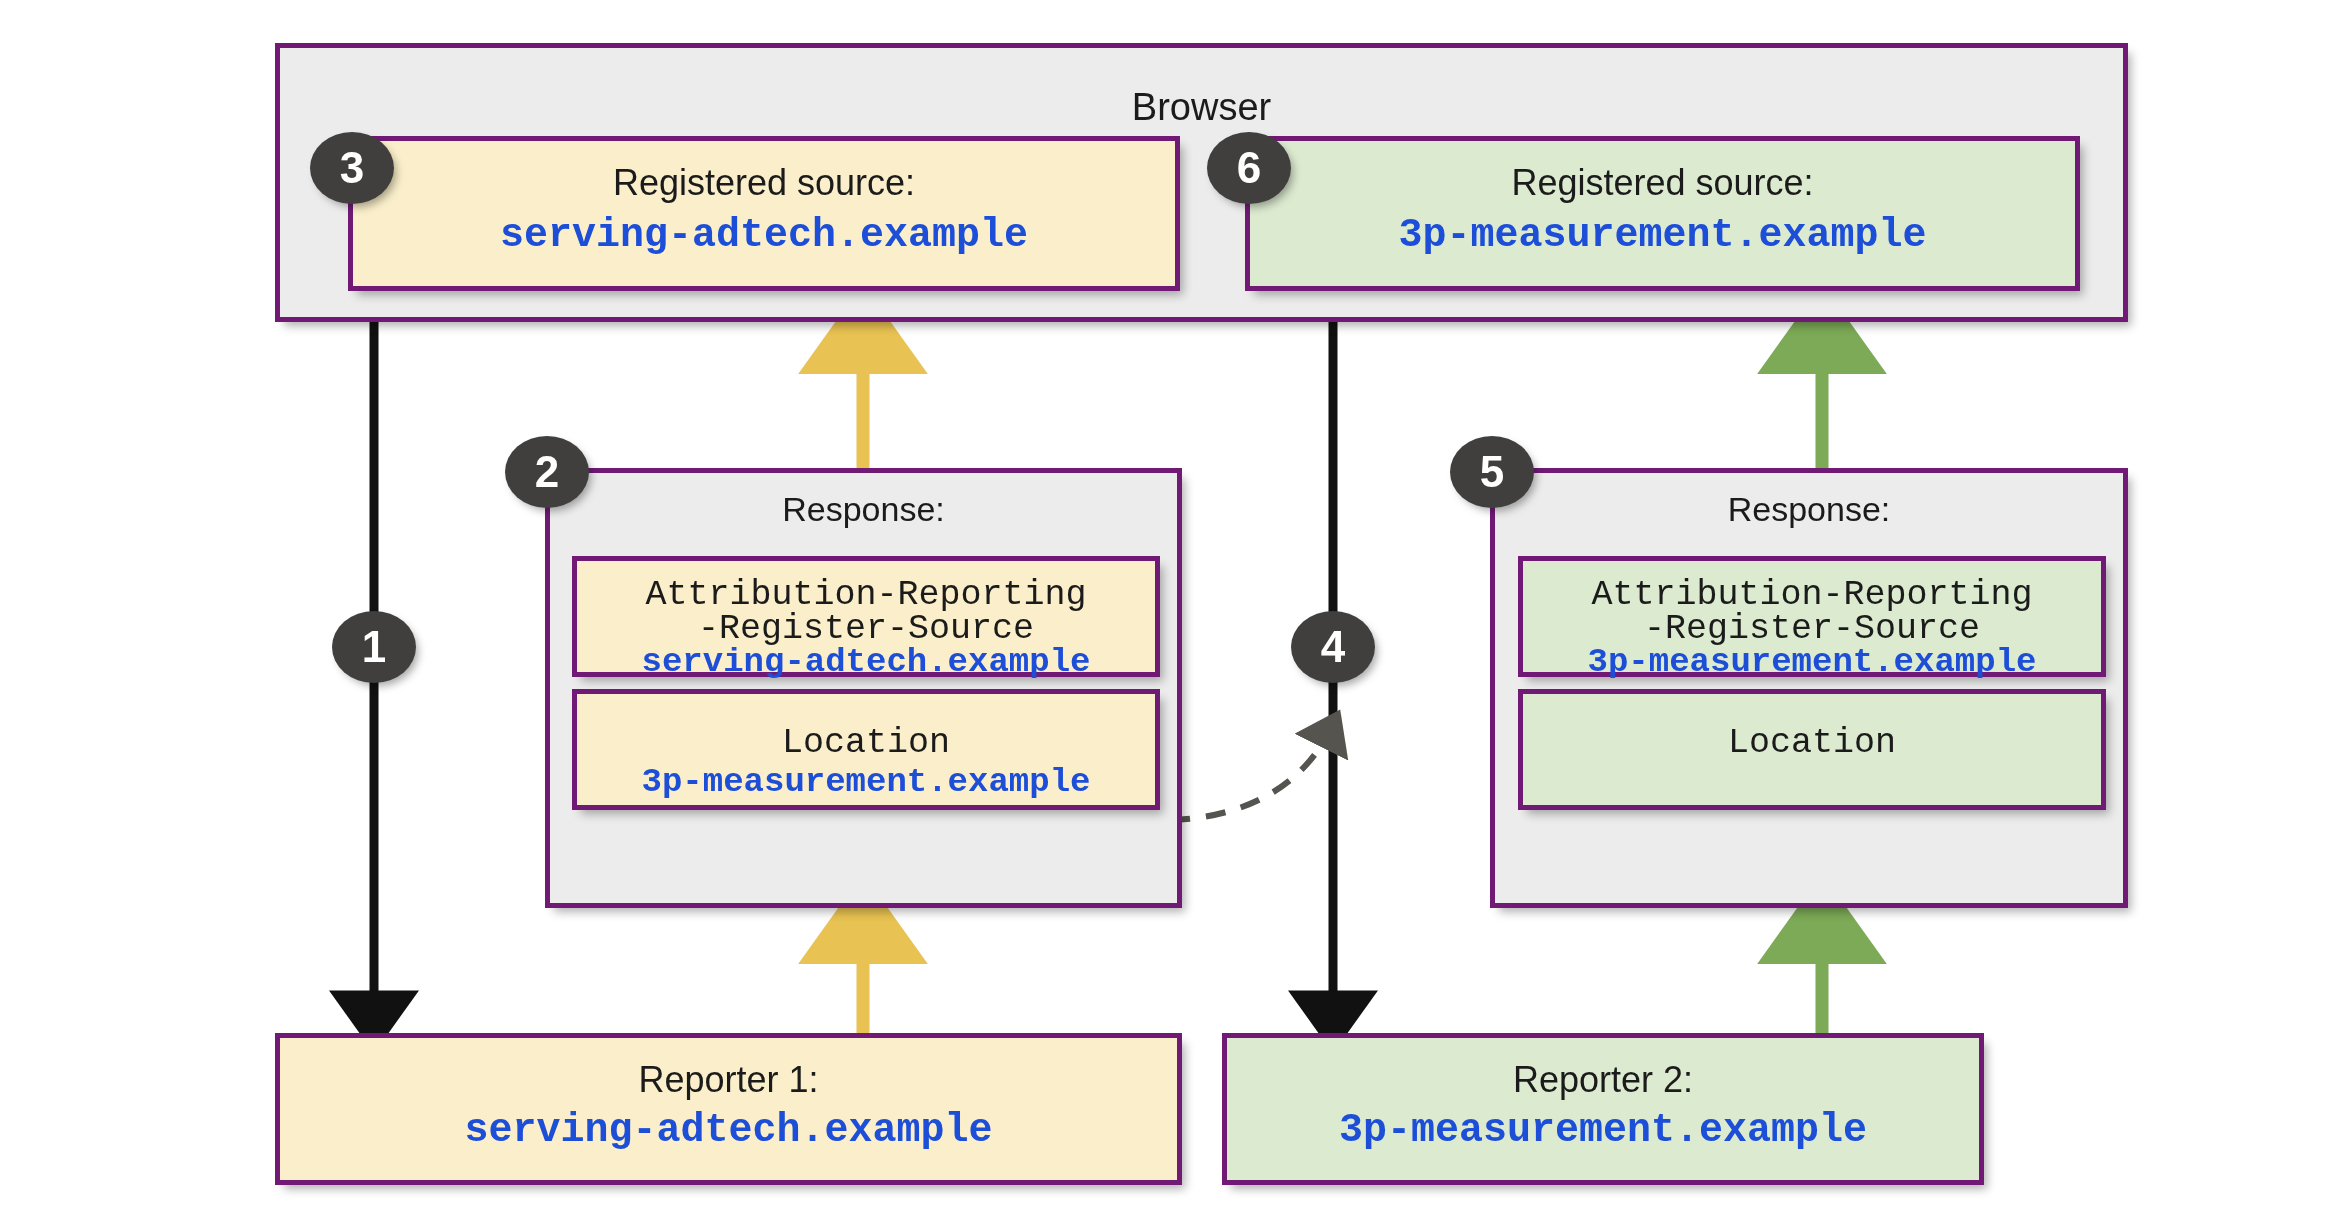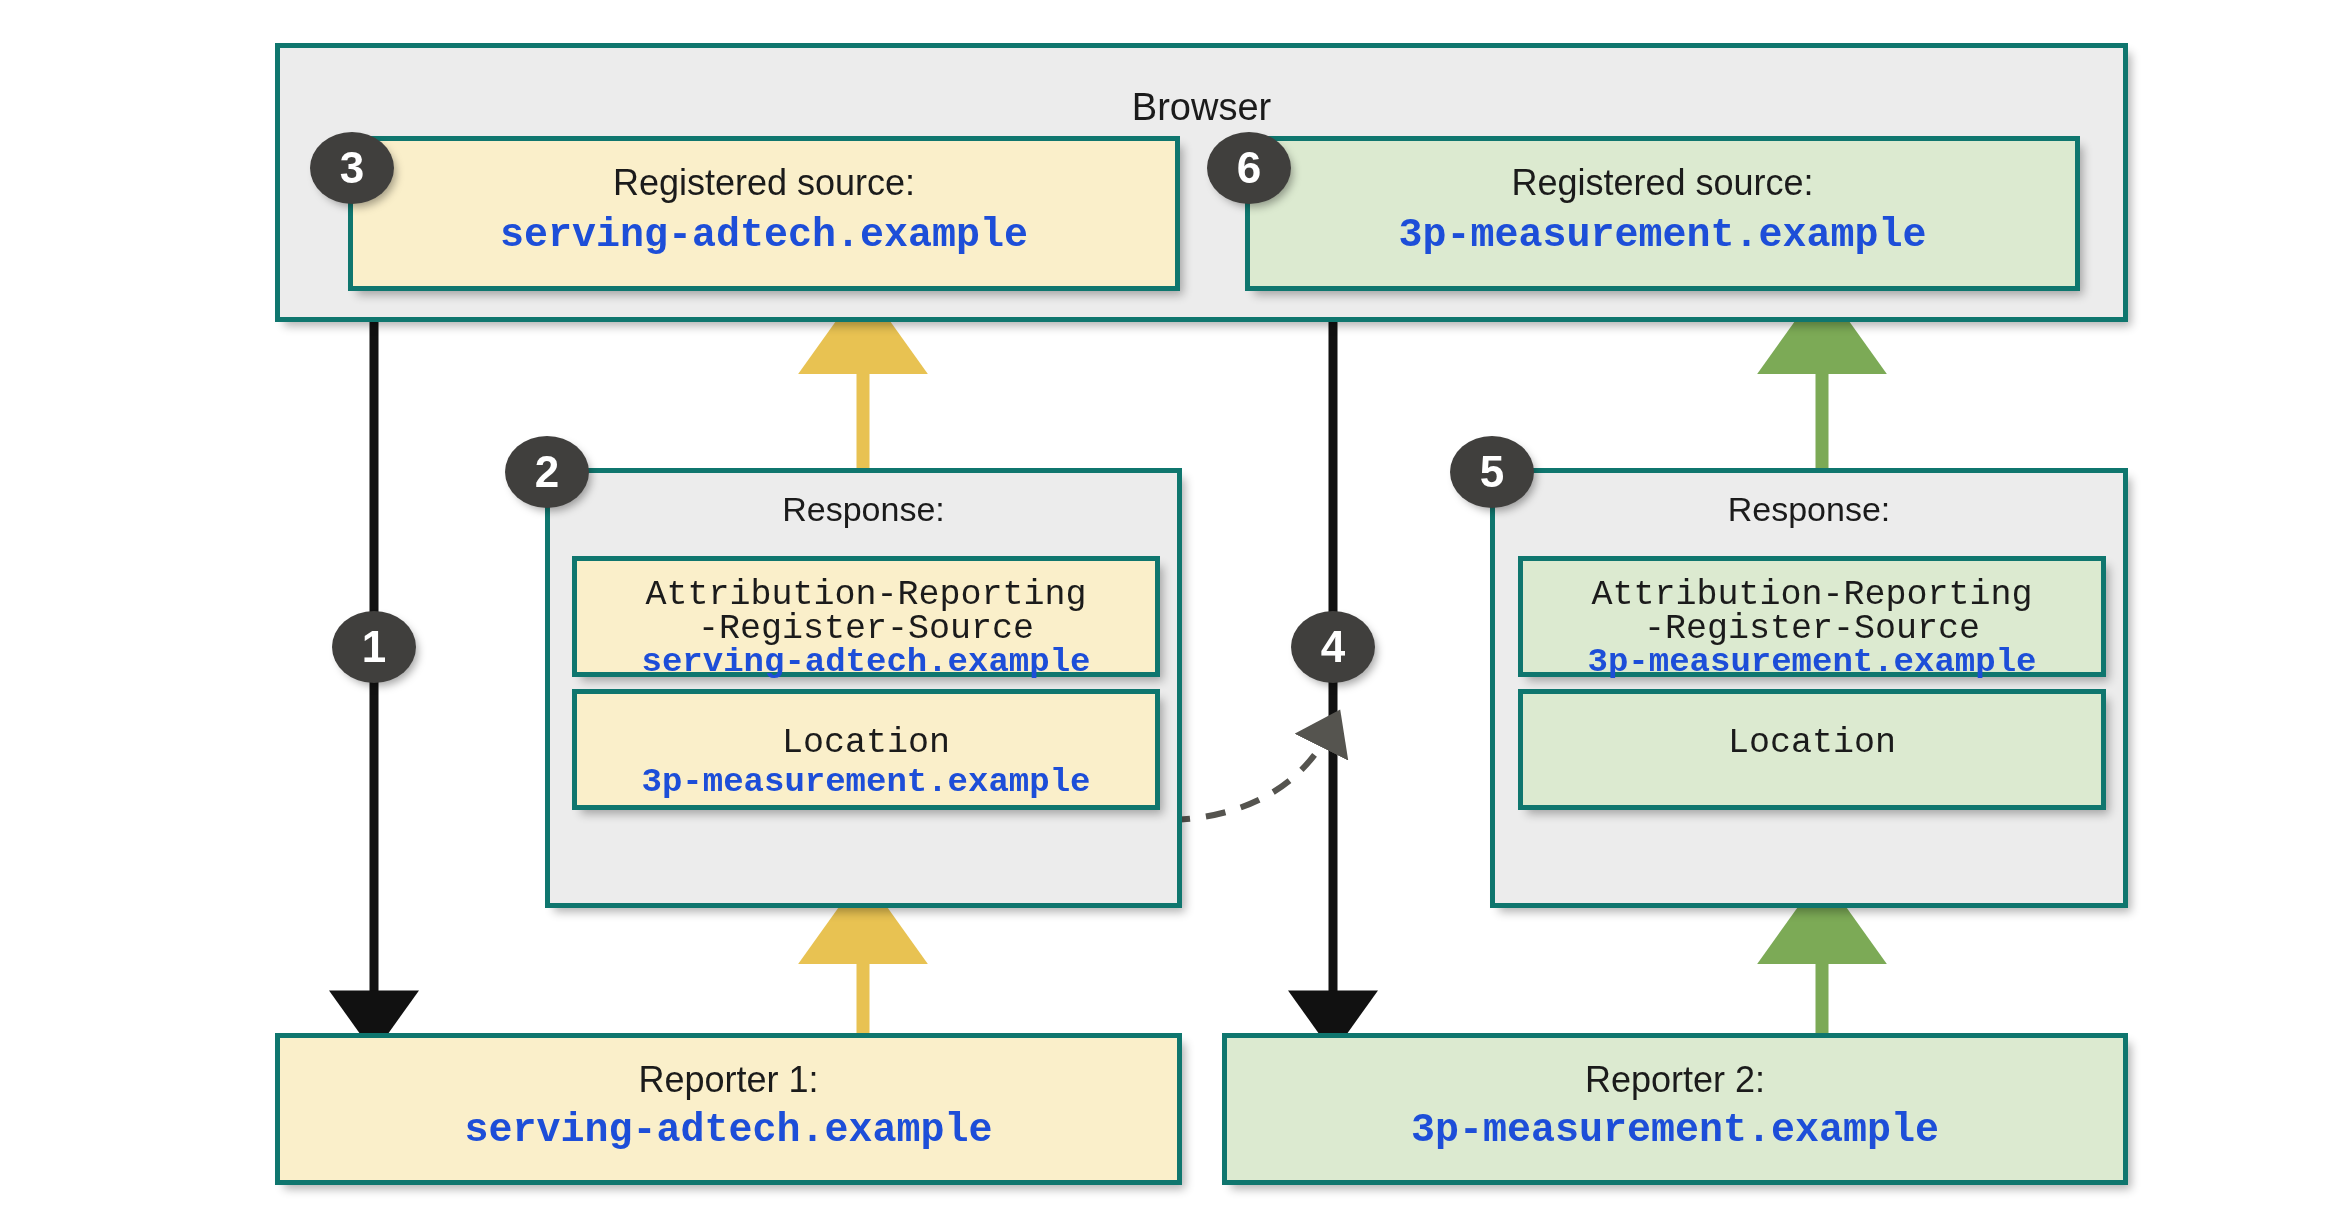--- a/index.html
+++ b/index.html
@@ -1,21 +1,21 @@
 <!DOCTYPE html>
 <html><head>
 <meta charset="utf-8">
 <style>
   html,body{margin:0;padding:0;background:#fff;}
   body{width:2352px;height:1220px;position:relative;overflow:hidden;
        font-family:"Liberation Sans",sans-serif;}
   #stage{position:absolute;left:0;top:0;width:2352px;height:1220px;}
 
   
-  .box{position:absolute;box-sizing:border-box;border:5px solid #0f766e;
+  .box{position:absolute;box-sizing:border-box;border:5px solid #701a75;
        box-shadow:6px 7px 9px -3px rgba(0,0,0,.30);}
   .gray{background:#ececec;}
   .yellow{background:#faefca;}
   .green{background:#dcead0;}
 
   .ctr{position:absolute;left:0;right:0;text-align:center;}
 
   .lbl-sans{font-family:"Liberation Sans",sans-serif;color:#1b1b1b;}
   .lbl-mono{font-family:"Liberation Mono",monospace;color:#1b1b1b;}
   .lbl-mono-g{font-family:"Liberation Mono",monospace;color:#1d4ed8;font-weight:bold;}
@@ -124,21 +124,21 @@
 
   <div class="box green" style="left:1518px;top:689px;width:588px;height:121px;z-index:18;">
     <div class="ctr lbl-mono" style="top:29px;font-size:35px;">Location</div>
   </div>
 
   <div class="box yellow" style="left:275px;top:1033px;width:907px;height:152px;z-index:15;">
     <div class="ctr lbl-sans" style="top:21px;font-size:36px;">Reporter 1:</div>
     <div class="ctr lbl-mono-g" style="top:70px;font-size:40px;">serving-adtech.example</div>
   </div>
 
-  <div class="box green" style="left:1222px;top:1033px;width:906px;height:152px;z-index:15;text-decoration:underline;">
+  <div class="box green" style="left:1222px;top:1033px;width:762px;height:152px;z-index:15;text-decoration:underline;">
     <div class="ctr lbl-sans" style="top:21px;font-size:36px;">Reporter 2:</div>
     <div class="ctr lbl-mono-g" style="top:70px;font-size:40px;">3p-measurement.example</div>
   </div>
 
   <div class="badge" style="left:310px;top:132px;">
     <span>3</span>
   </div>
 
   <div class="badge" style="left:1207px;top:132px;">
     <span>6</span>

